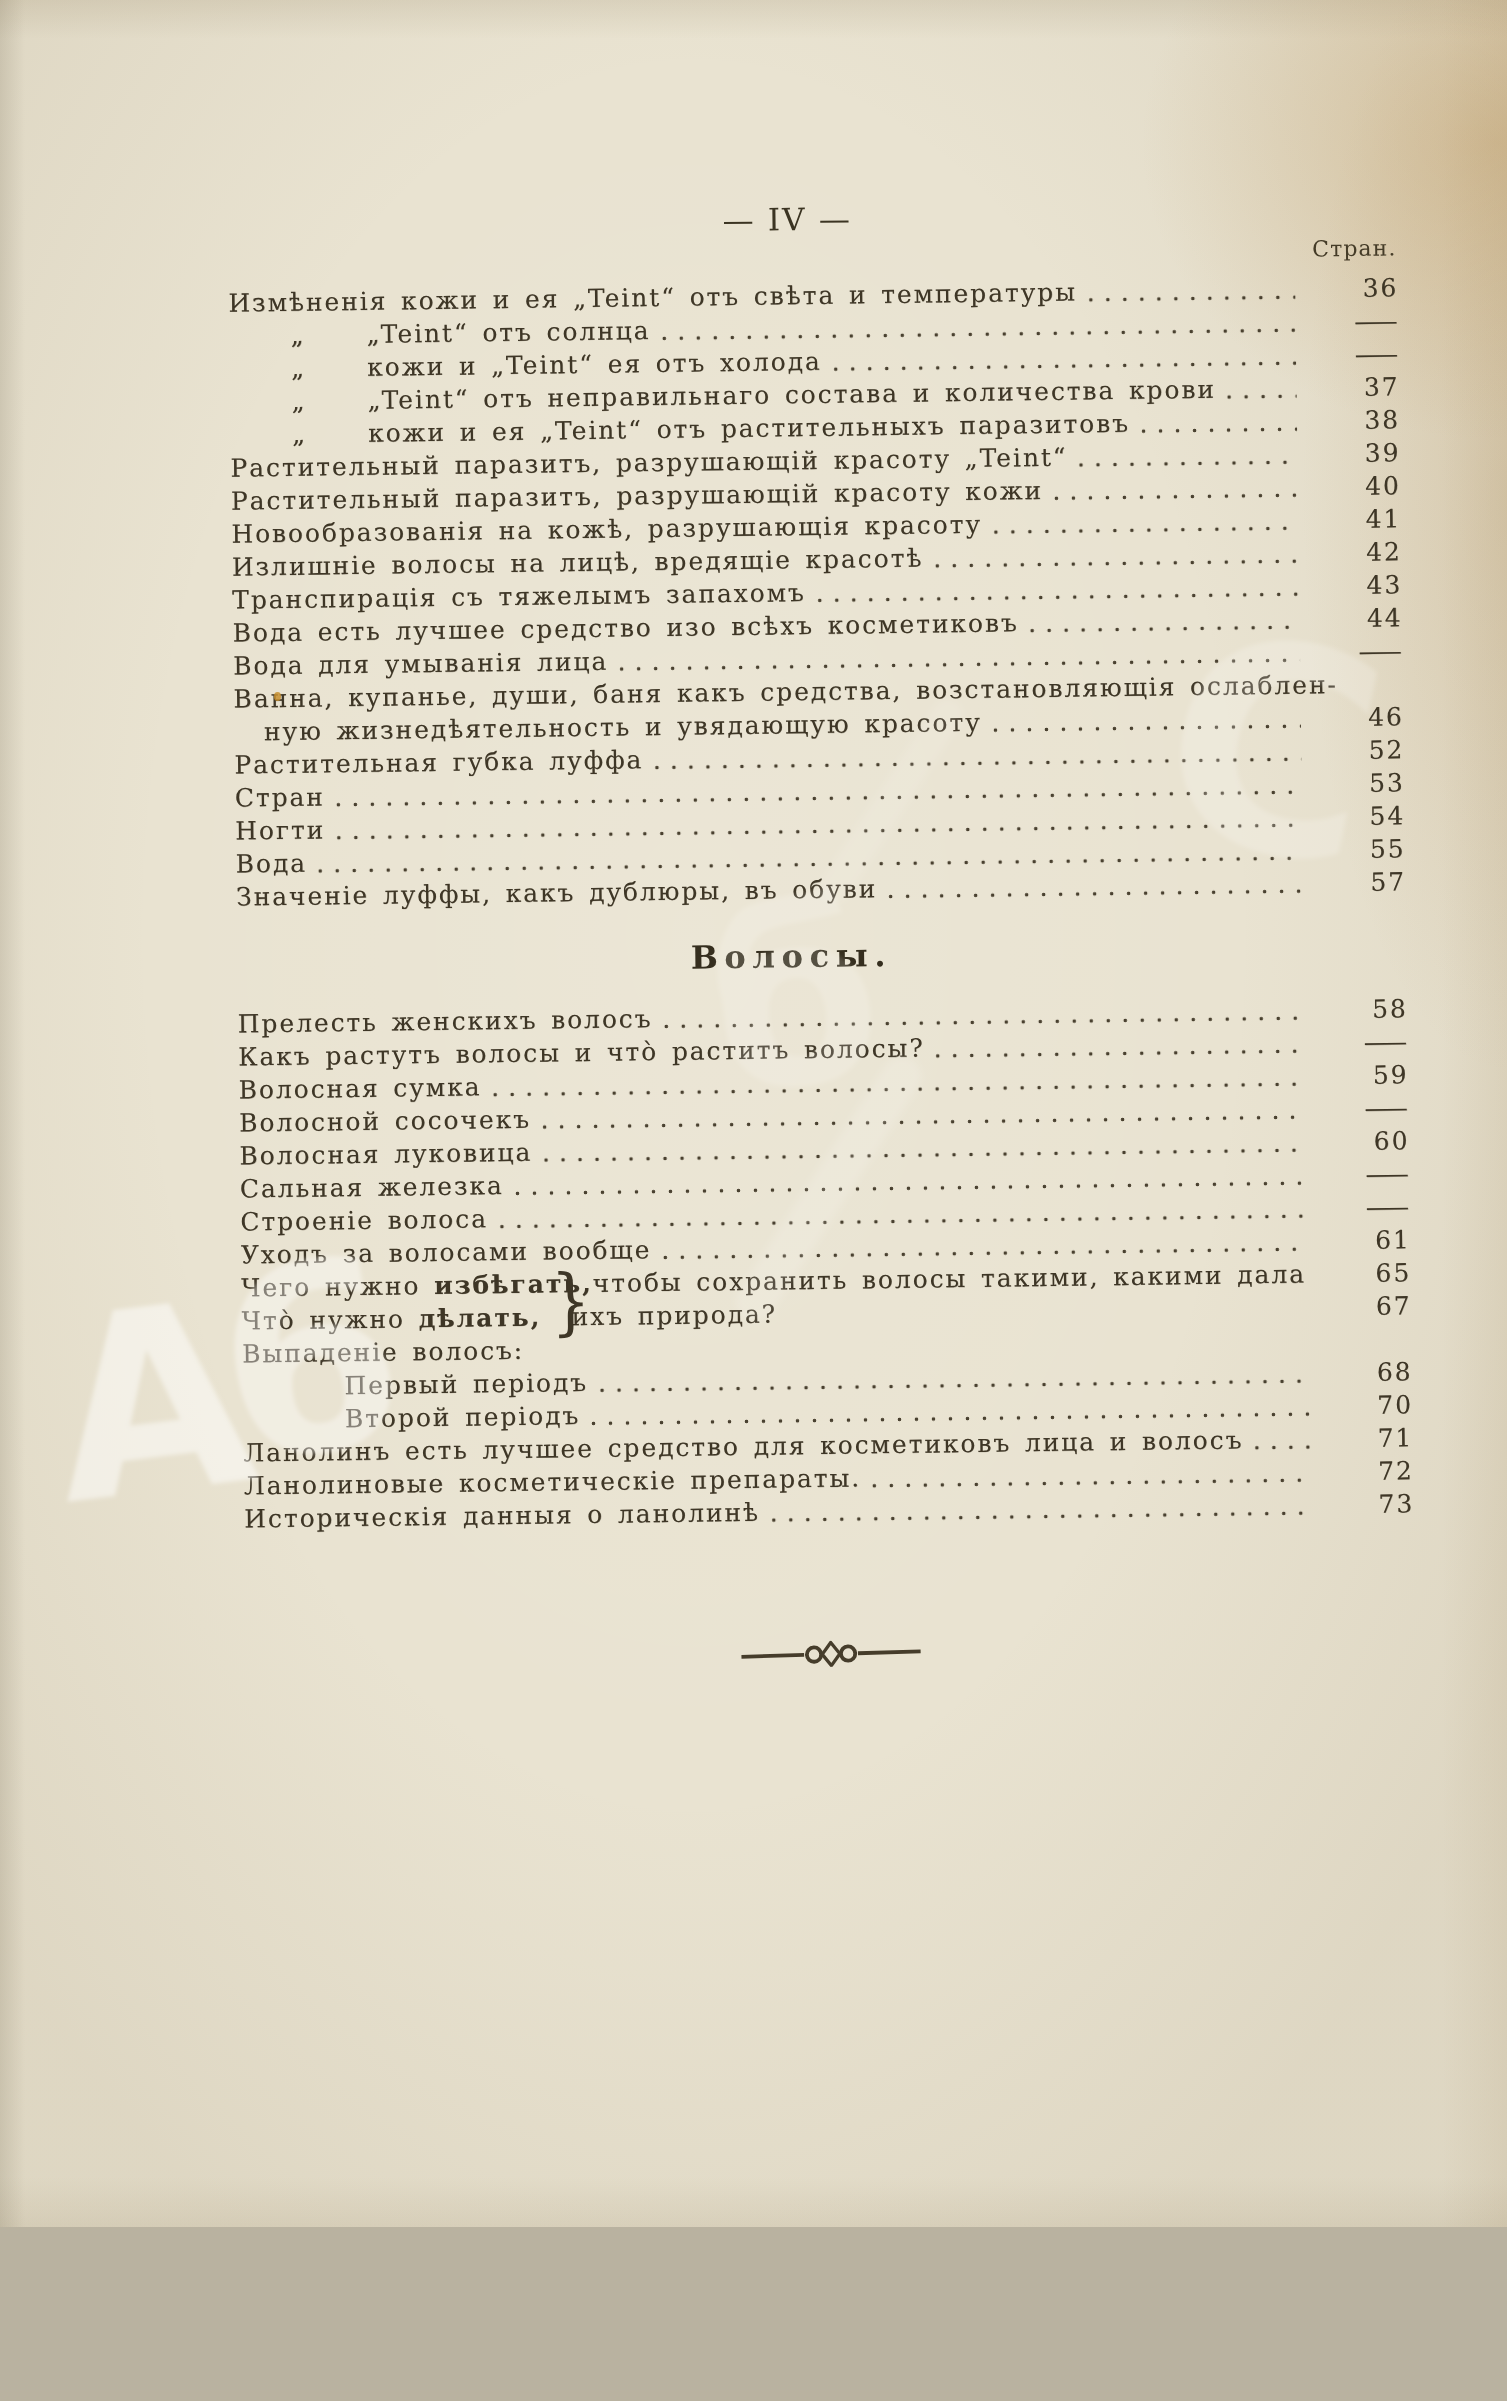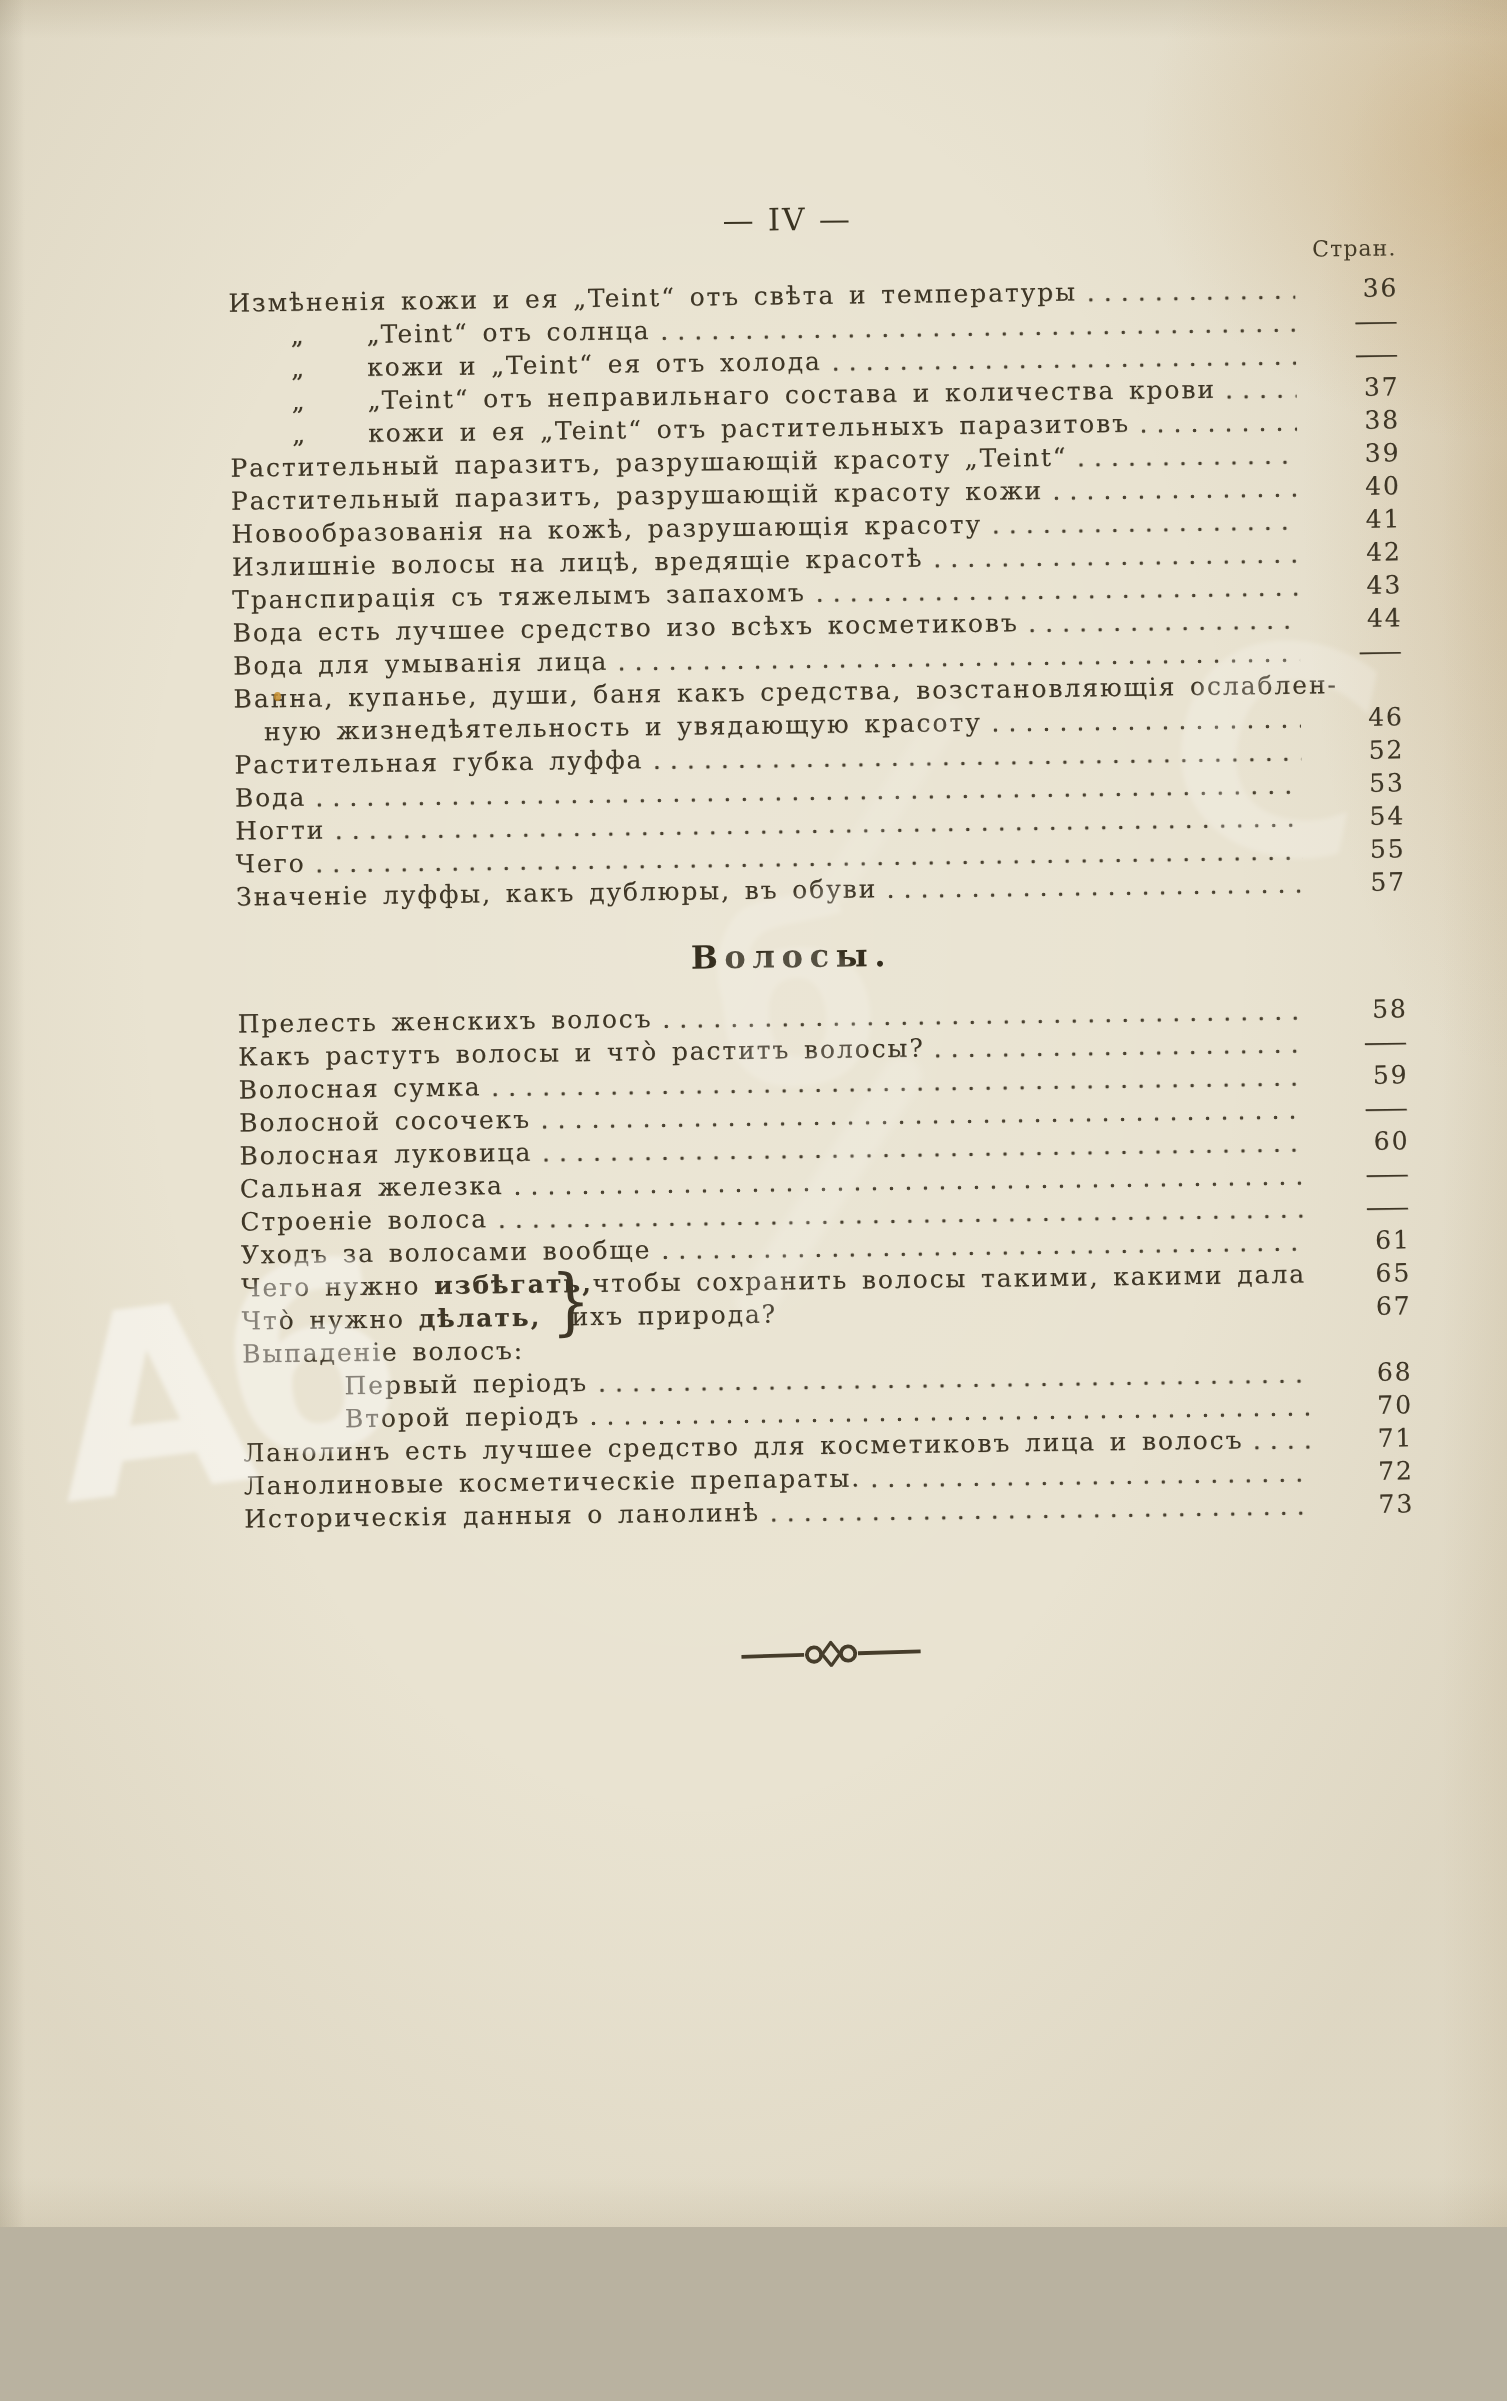--- a/index.html
+++ b/index.html
@@ -166,31 +166,31 @@
           <span class="label indent-cont">ную жизнедѣятельность и увядающую красоту</span>
           <div class="dots"></div>
           <span class="pg">46</span>
         </div>
         <div class="row">
           <span class="label">Растительная губка луффа</span>
           <div class="dots"></div>
           <span class="pg">52</span>
         </div>
         <div class="row">
+          <span class="label">Стран</span>
+          <div class="dots"></div>
+          <span class="pg">53</span>
+        </div>
+        <div class="row">
+          <span class="label">Ногти</span>
+          <div class="dots"></div>
+          <span class="pg">54</span>
+        </div>
+        <div class="row">
           <span class="label">Вода</span>
-          <div class="dots"></div>
-          <span class="pg">53</span>
-        </div>
-        <div class="row">
-          <span class="label">Ногти</span>
-          <div class="dots"></div>
-          <span class="pg">54</span>
-        </div>
-        <div class="row">
-          <span class="label">Чего</span>
           <div class="dots"></div>
           <span class="pg">55</span>
         </div>
         <div class="row">
           <span class="label">Значеніе луффы, какъ дублюры, въ обуви</span>
           <div class="dots"></div>
           <span class="pg">57</span>
         </div>
         <div class="section-heading">Волосы.</div>
         <div class="row">

